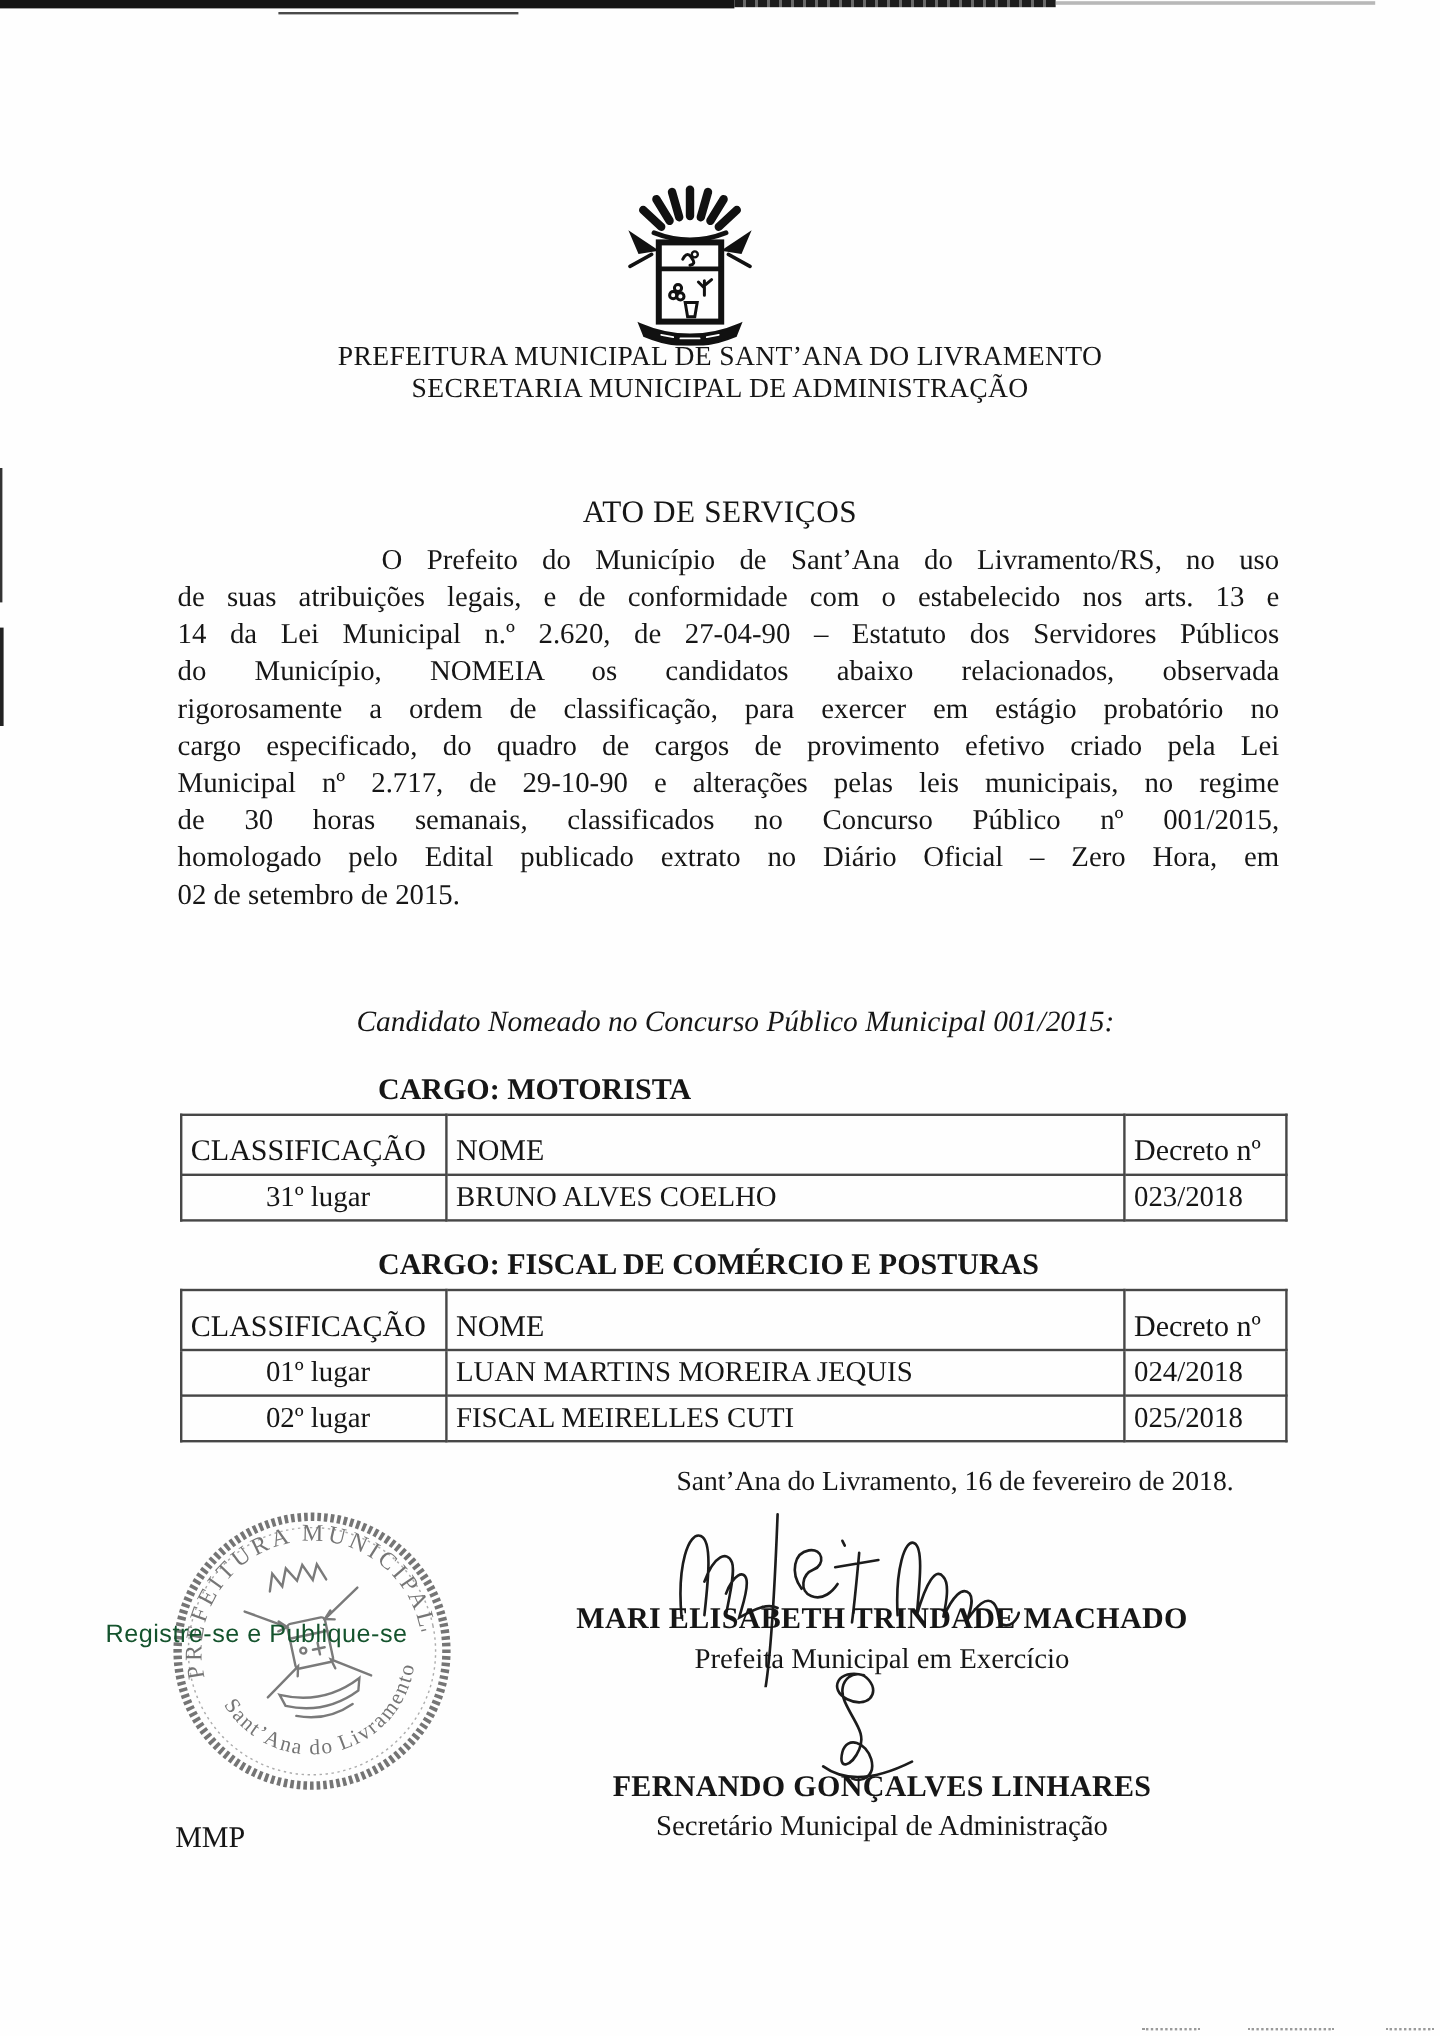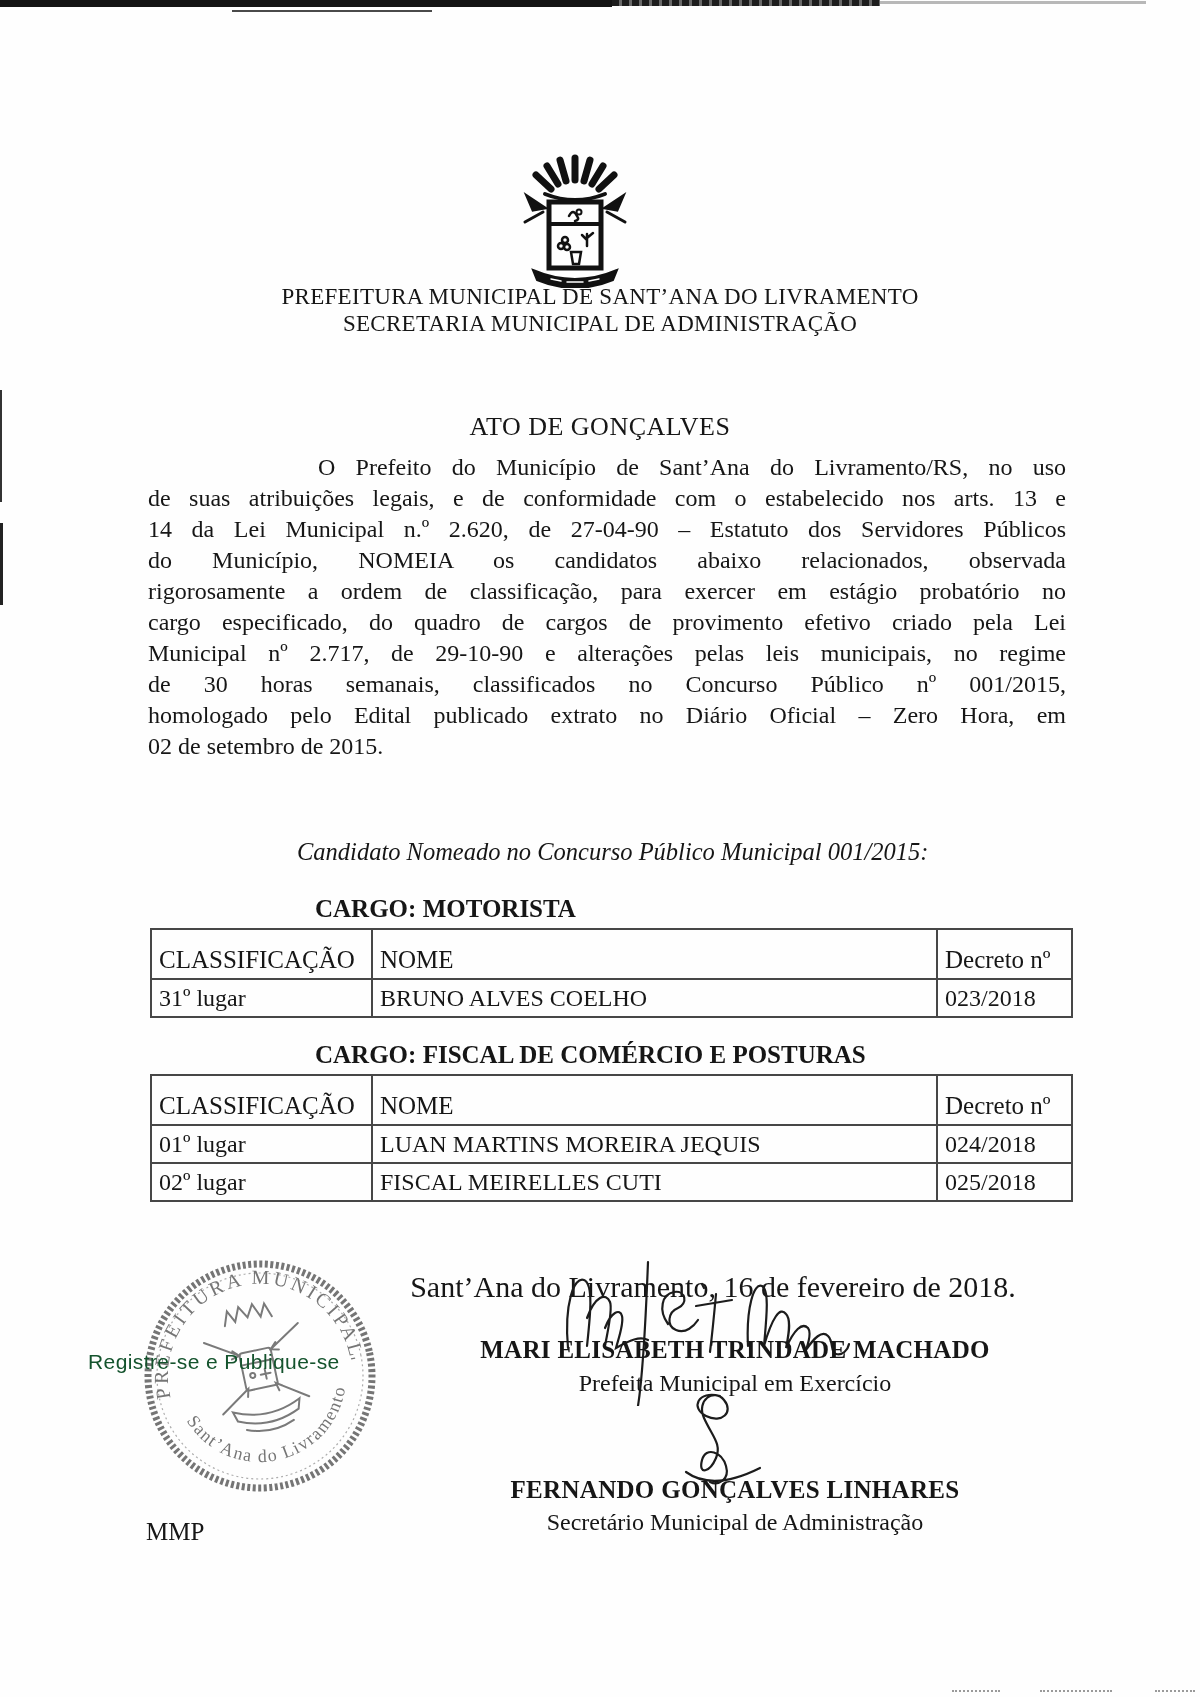--- a/index.html
+++ b/index.html
@@ -38,26 +38,26 @@
   .section{position:absolute;left:150px;width:922px;}
   #sec0{top:894px;}
   #sec1{top:1040px;}
   .cargo{font-weight:bold;font-size:25px;padding-left:165px;height:34px;line-height:30px;}
   table.roster{border-collapse:collapse;width:922px;table-layout:fixed;}
   table.roster th,table.roster td{border:2px solid #474747;height:36px;overflow:hidden;
             box-shadow:0 1px 0 #8a8a8a, 0 -1px 0 #8a8a8a;}
   table.roster th{font-weight:normal;font-size:25px;text-align:left;padding:12px 0 0 7px;}
   table.roster td{font-size:24px;padding:0 0 0 7px;}
   .c0{width:212px;}
-  td.c0{padding-left:0;}
+  td.c0{text-align:center;padding-left:0;}
   .c1{width:556px;}
   .c2{width:126px;padding-left:4px;}
 
   
-  .dateline{position:absolute;left:398px;top:1222px;width:630px;text-align:center;font-size:30px;margin-top:48px;}
+  .dateline{position:absolute;left:398px;top:1222px;width:630px;text-align:right;font-size:23px;}
   .sig-center{position:absolute;left:420px;width:630px;text-align:center;}
   .sig-name{font-weight:bold;font-size:25px;letter-spacing:.3px;}
   .sig-role{font-size:24px;}
   #name1{top:1336px;}
   #role1{top:1370px;}
   #name2{top:1476px;}
   #role2{top:1509px;}
   .sig1{position:absolute;left:550px;top:1256px;}
   .sig2{position:absolute;left:668px;top:1388px;}
 
@@ -119,21 +119,21 @@
         <line x1="86" y1="135" x2="96" y2="133"></line>
       </g>
     </g>
   </svg>
 
   <div class="orghead">
     <div>PREFEITURA MUNICIPAL DE SANT’ANA DO LIVRAMENTO</div>
     <div>SECRETARIA MUNICIPAL DE ADMINISTRAÇÃO</div>
   </div>
 
-  <div class="doctitle">ATO DE GONÇALVES</div>
+  <div class="doctitle">ATO DE SERVIÇOS</div>
 
   <div class="bodytext">
       <div class="bline ind just">O Prefeito do Município de Sant’Ana do Livramento/RS, no uso</div>
       <div class="bline just">de suas atribuições legais, e de conformidade com o estabelecido nos arts. 13 e</div>
       <div class="bline just">14 da Lei Municipal n.º 2.620, de 27-04-90 – Estatuto dos Servidores Públicos</div>
       <div class="bline just">do Município, NOMEIA os candidatos abaixo relacionados, observada</div>
       <div class="bline just">rigorosamente a ordem de classificação, para exercer em estágio probatório no</div>
       <div class="bline just">cargo especificado, do quadro de cargos de provimento efetivo criado pela Lei</div>
       <div class="bline just">Municipal nº 2.717, de 29-10-90 e alterações pelas leis municipais, no regime</div>
       <div class="bline just">de 30 horas semanais, classificados no Concurso Público nº 001/2015,</div>

